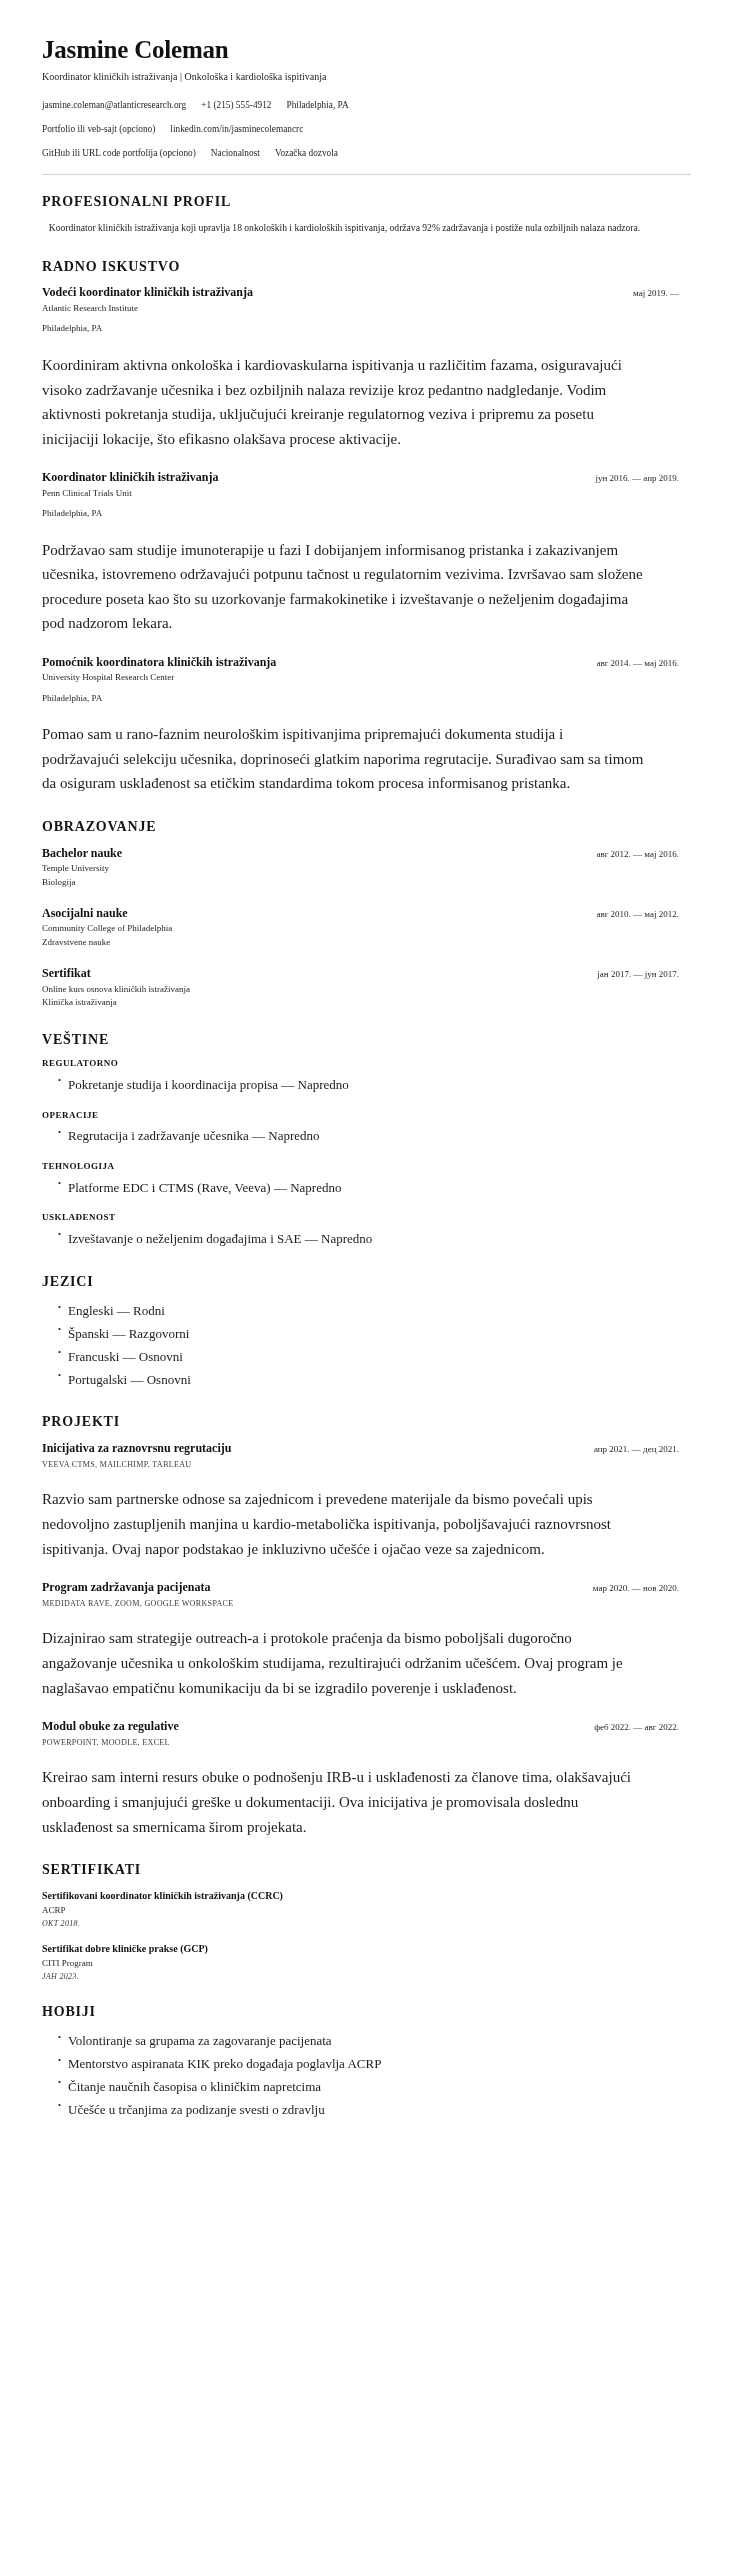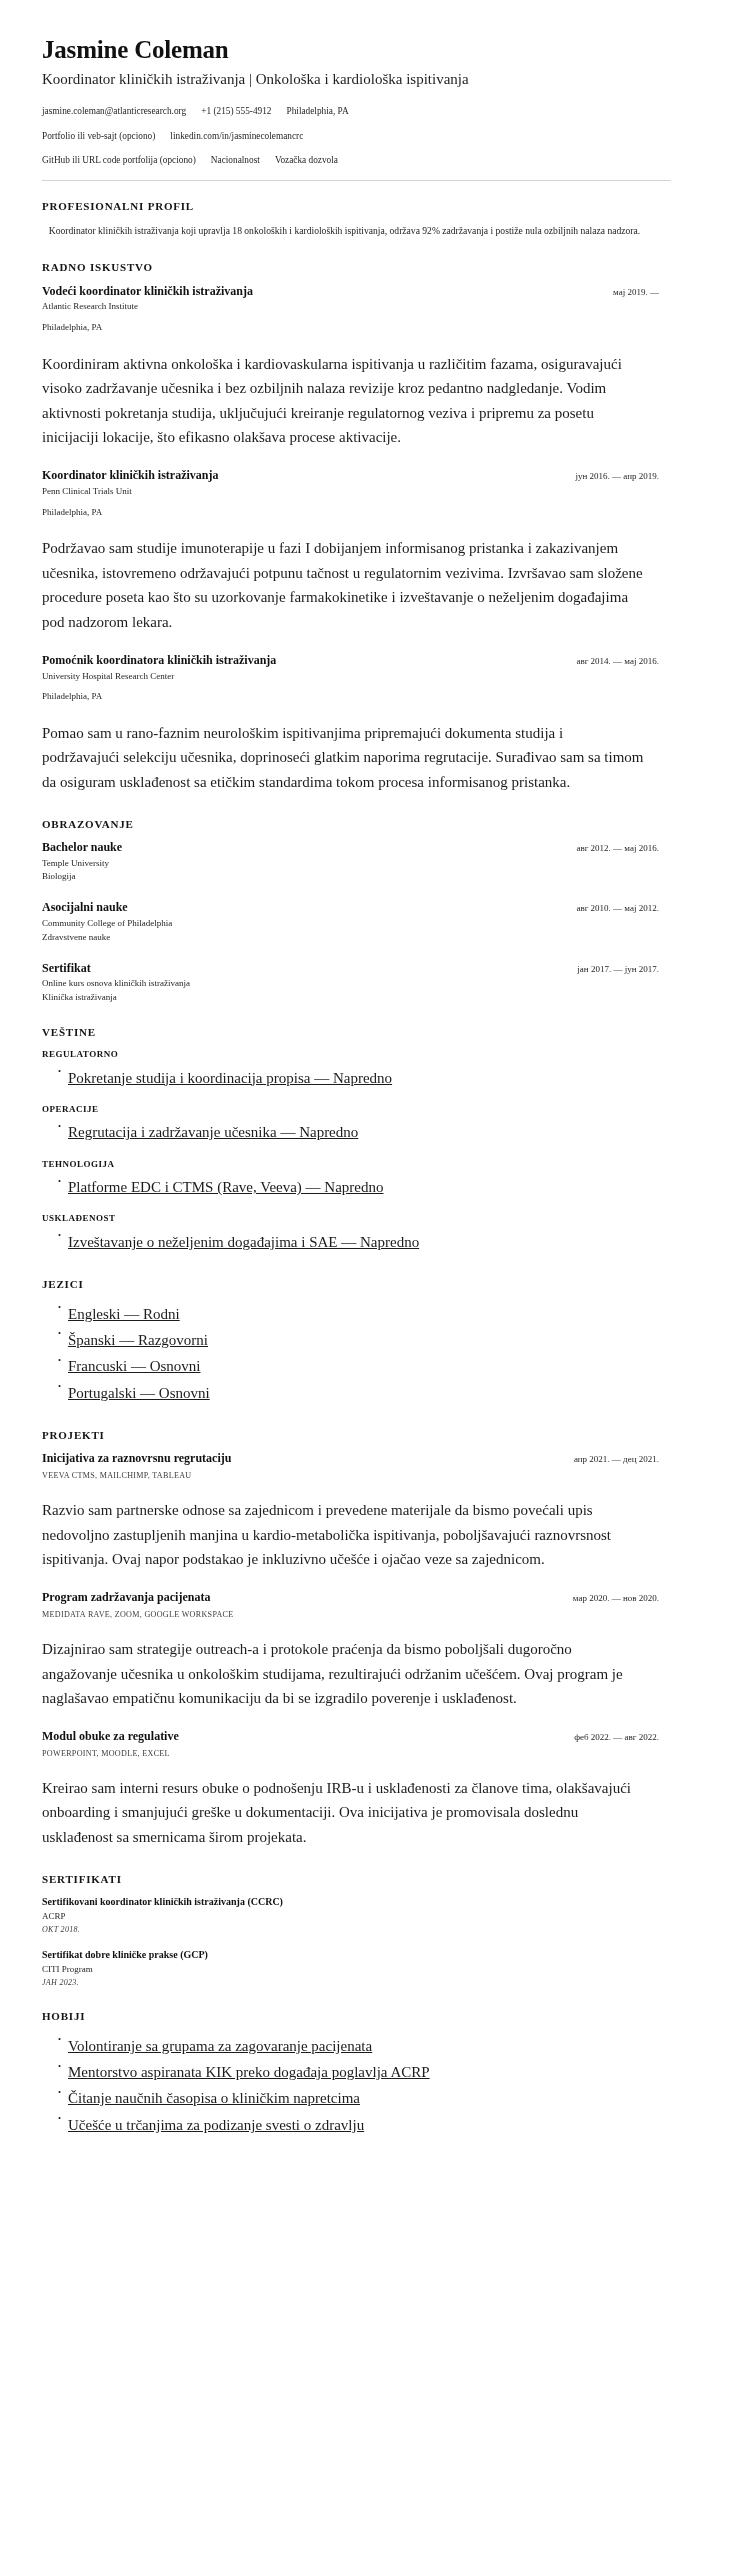--- a/index.html
+++ b/index.html
@@ -10,35 +10,35 @@
   body {
     width: 741px;
     font-family: "Liberation Serif", "DejaVu Serif", serif;
     color: #1a1a1a;
     -webkit-font-smoothing: antialiased;
   }
   .page {
     width: 741px;
     min-height: 2576px;
     box-sizing: border-box;
-    padding: 36px 52px 25px 42px;
+    padding: 36px 32px 25px 42px;
     background: #ffffff;
   }
 
   
   .name {
     font-size: 25px;
     font-weight: bold;
     letter-spacing: -0.2px;
     line-height: 1.08;
     margin: 0 0 6.8px 0;
     color: #111111;
   }
   .headline {
-    font-size: 15px;
+    font-size: 10px;
     line-height: 1.3;
     margin: 0 0 16px 0;
     color: #1f1f1f;
   }
   .contact-row {
     font-size: 9.3px;
     line-height: 1.35;
     margin: 0 0 11.7px 0;
     color: #1f1f1f;
     display: flex;
@@ -56,21 +56,21 @@
     border-top: 0.6px solid #d2d2d6;
     margin: 14px 18.5px 19px 0;
     height: 0;
   }
 
   
   .section {
     margin: 0 0 3.7px 0;
   }
   .section-title {
-    font-size: 11px;
+    font-size: 14px;
     font-weight: bold;
     letter-spacing: 0.8px;
     text-transform: uppercase;
     color: #141414;
     margin: 0 0 10.5px 0;
   }
   .section-gap-top { margin-top: 23px; }
 
   .para {
     font-size: 9.6px;
@@ -141,26 +141,25 @@
     text-transform: uppercase;
     color: #121212;
     margin: 0 0 5.6px 0;
   }
   ul.bullets {
     margin: 0;
     padding: 0 0 0 16px;
     list-style: none;
   }
   ul.bullets li {
-    font-size: 15px;
+    font-size: 13px;
     line-height: 1.75;
     color: #1c1c1c;
     position: relative;
     padding-left: 10px;
-    text-decoration: underline;
   }
   ul.bullets li::before {
     content: "\2022";
     position: absolute;
     left: 0;
     top: -0.6px;
     font-size: 8.6px;
     color: #1c1c1c;
   }
 

